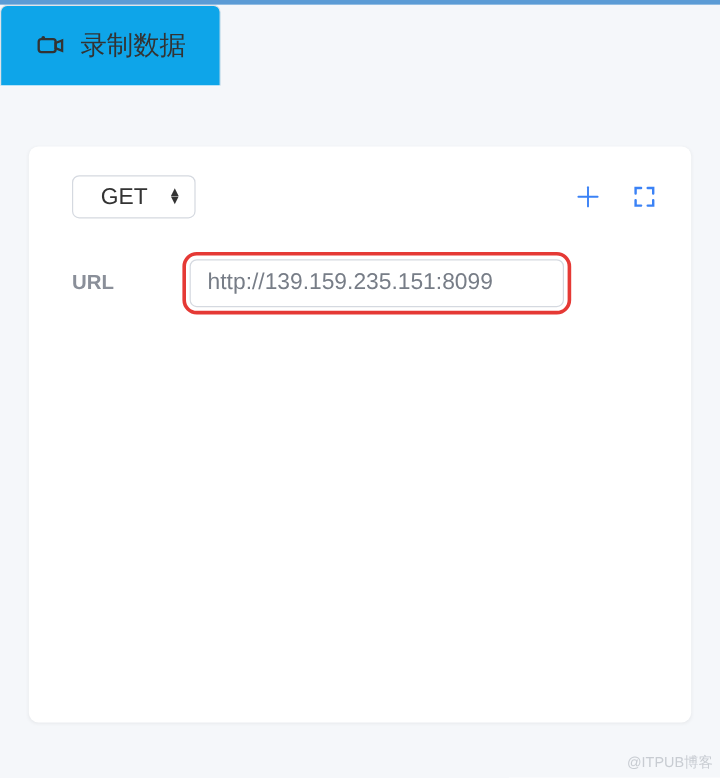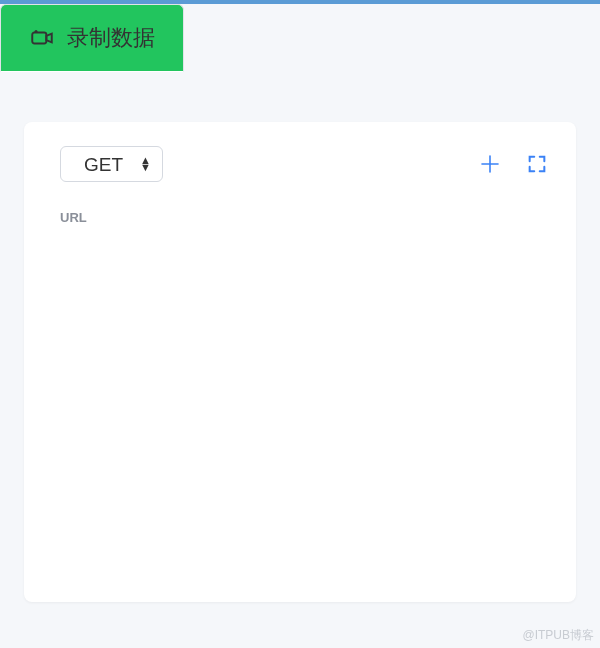--- a/index.html
+++ b/index.html
@@ -27,21 +27,21 @@
     .tab {
       display: flex;
       align-items: center;
       gap: 12px;
       padding: 18px 28px;
       font-size: 22px;
       cursor: pointer;
       border: 1px solid transparent;
     }
     .tab.active {
-      background: #22c55e;
+      background: #0ea5e9;
       border: 1px solid #e0e3e8;
       border-bottom: 1px solid #ffffff;
       border-radius: 6px 6px 0 0;
       color: #333;
     }
     .tab.inactive {
       color: #3b82f6;
     }
     .tab-icon {
       display: inline-flex;
@@ -103,21 +103,21 @@
       align-items: center;
       justify-content: center;
       color: #3b82f6;
     }
     .url-row {
       display: flex;
       align-items: center;
       gap: 32px;
     }
     .url-label {
-      font-size: 13px;
+      font-size: 17px;
       font-weight: 600;
       color: #8a8f99;
       min-width: 60px;
     }
     .url-input-wrap {
       border: 3px solid #e53935;
       border-radius: 12px;
       padding: 3px;
       flex: 0 0 auto;
     }
@@ -183,17 +183,20 @@
             <path d="M15 4 L20 4 L20 9"></path>
             <path d="M9 20 L4 20 L4 15"></path>
             <path d="M15 20 L20 20 L20 15"></path>
           </svg>
         </span>
       </div>
     </div>
 
     <div class="url-row">
       <div class="url-label">URL</div>
+      <div class="url-input-wrap">
+        <input type="text" class="url-input" value="http://139.159.235.151:8099" style="">
+      </div>
     </div>
   </div>
 </div>
 
 <div class="watermark">@ITPUB博客</div>
 
 </body></html>

